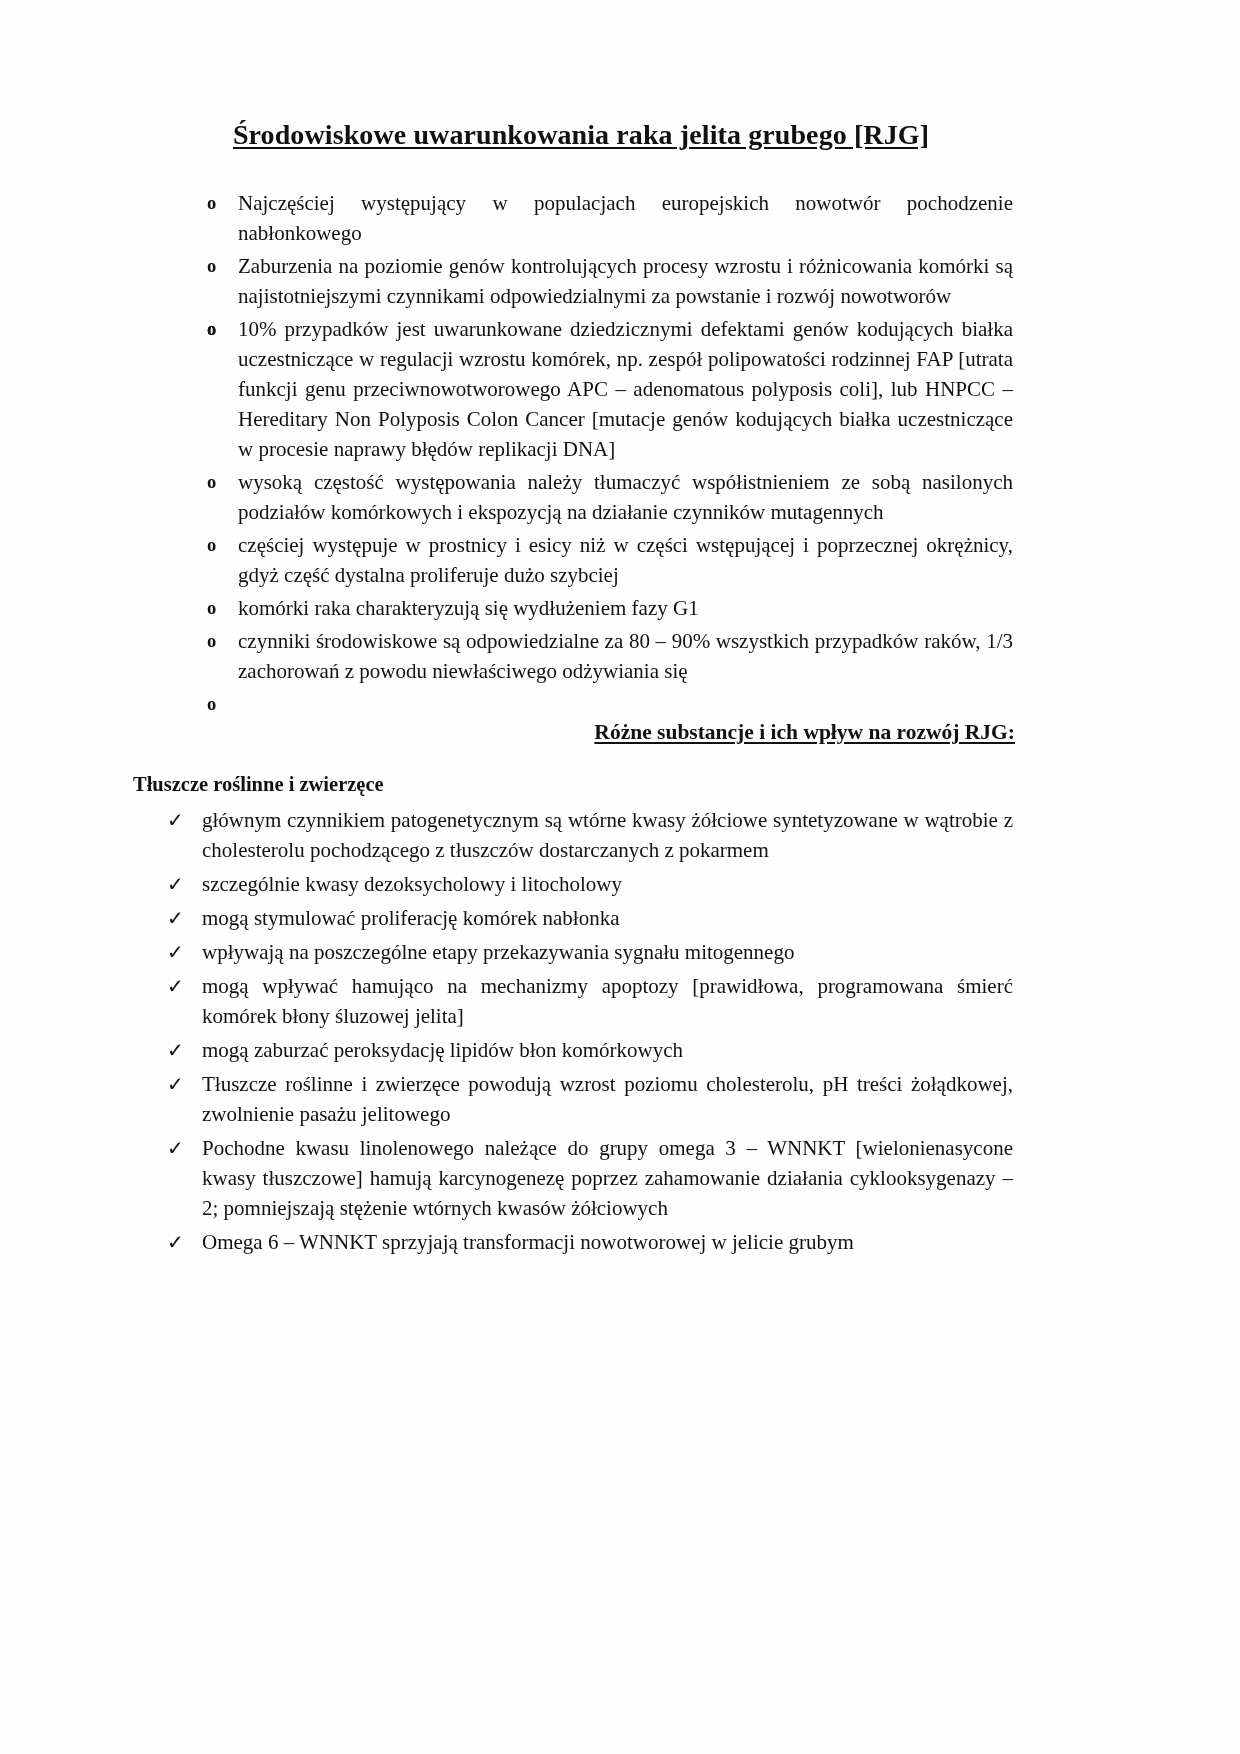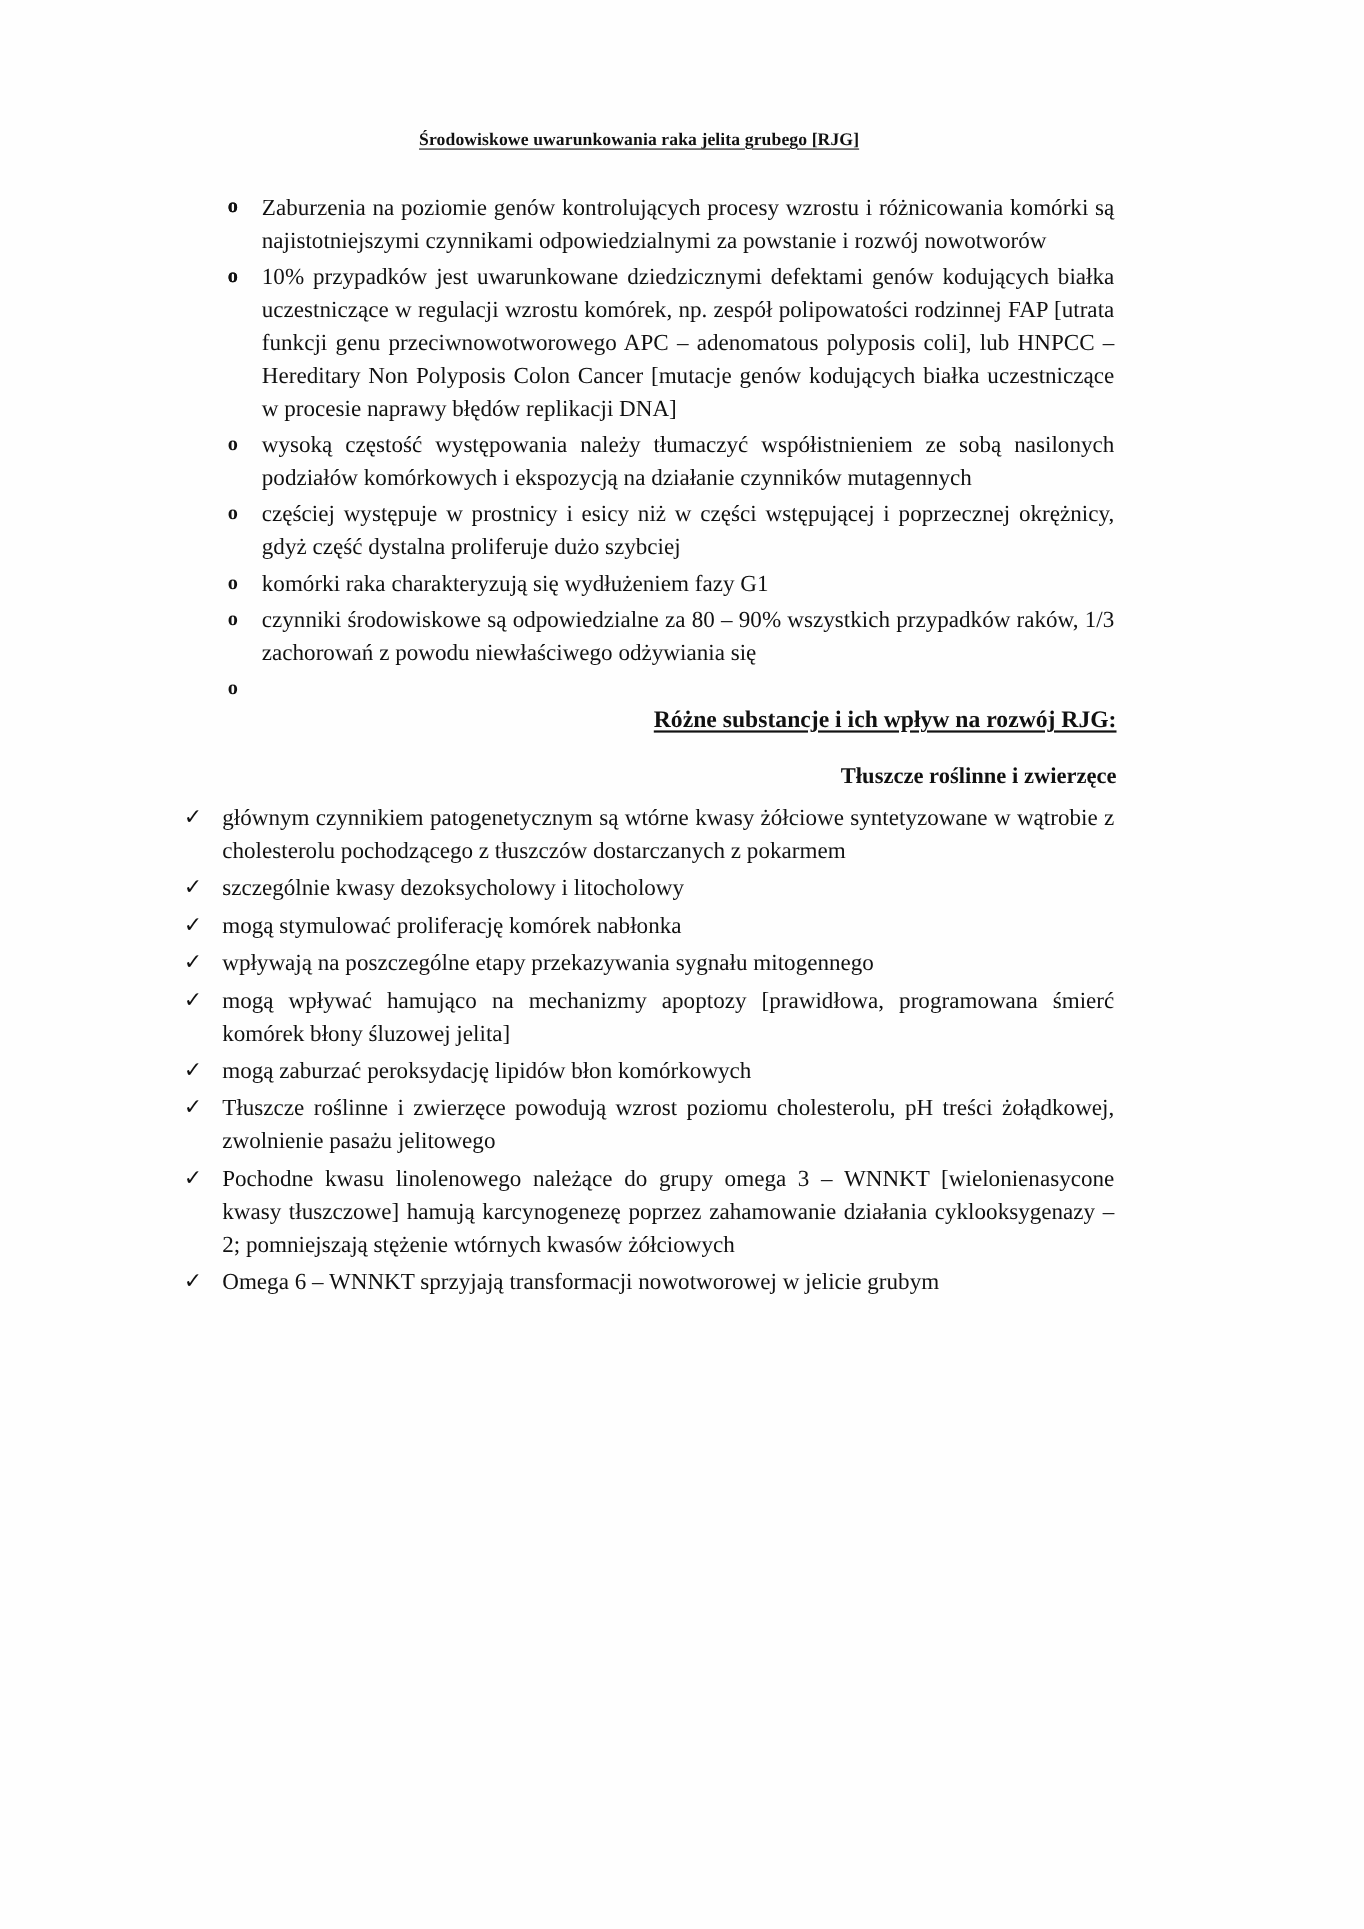--- a/index.html
+++ b/index.html
@@ -28,21 +28,21 @@
     position: absolute;
     left: 125px;
     top: 118px;
     width: 890px;
   }
 
   
   .doc-title {
     text-align: center;
     font-weight: bold;
-    font-size: 16px;
+    font-size: 28px;
     letter-spacing: 0.1px;
     text-decoration: underline;
     text-underline-offset: 3px;
     margin: 0 0 36px 0;
     padding-left: 22px;
     line-height: 1.2;
   }
   .section-heading {
     text-align: right;
     font-weight: bold;
@@ -52,21 +52,20 @@
     margin: 34px 0 26px 0;
     padding-left: 18px;
     line-height: 1.2;
   }
   .sub-heading {
     font-weight: bold;
     font-size: 20.5px;
     margin: 0 0 8px 0;
     padding-left: 8px;
     line-height: 1.25;
-    text-align: right;
   }
 
   
   .lead-line {
     font-size: 21px;
     margin: 0 0 6px 0;
     padding-left: 3px;
     line-height: 1.35;
   }
 
@@ -123,20 +122,21 @@
 
 <div class="page">
   <div class="content">
 
     <h1 class="doc-title">Środowiskowe uwarunkowania raka jelita grubego [RJG]</h1>
 
 
     <ul class="bullets o-list">
       <li>
         <span class="marker">o</span>
+        <span class="txt">Najczęściej występujący w populacjach europejskich nowotwór pochodzenie nabłonkowego</span>
       </li>
       <li>
         <span class="marker">o</span>
         <span class="txt">Zaburzenia na poziomie genów kontrolujących procesy  wzrostu i różnicowania komórki są najistotniejszymi czynnikami odpowiedzialnymi za powstanie i rozwój nowotworów</span>
       </li>
       <li>
         <span class="marker">o</span>
       </li>
       <li>
         <span class="marker">o</span>

